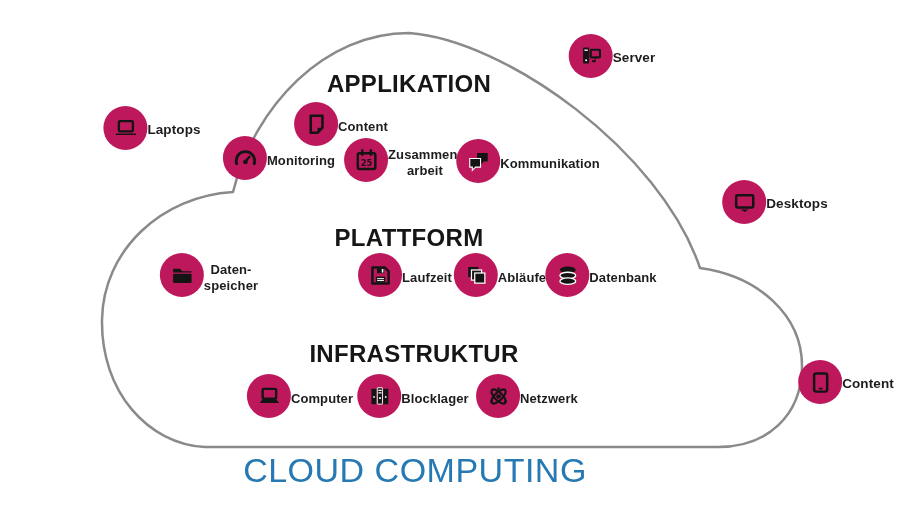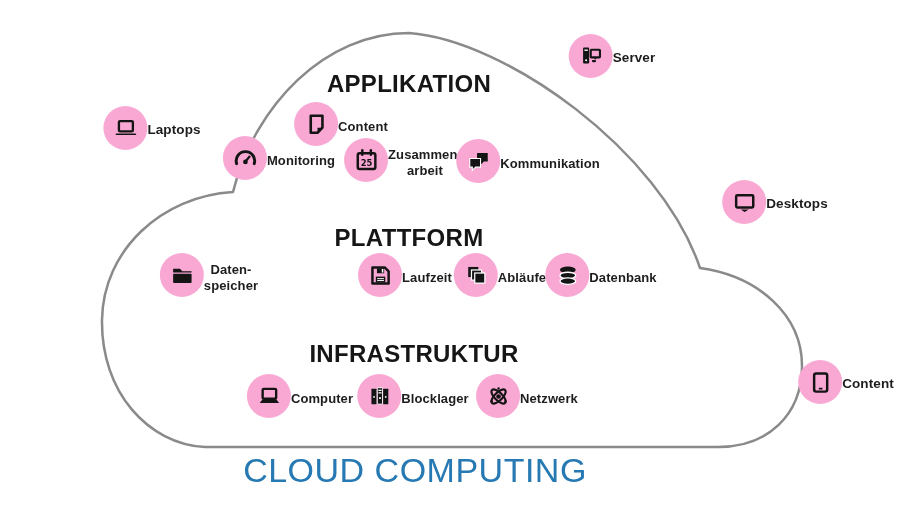--- a/index.html
+++ b/index.html
@@ -3,21 +3,21 @@
 <meta charset="utf-8">
 <style>
   html,body{margin:0;padding:0;background:#ffffff;}
   #stage{
     position:relative;width:904px;height:508px;overflow:hidden;background:#ffffff;
     font-family:"Liberation Sans","DejaVu Sans",sans-serif;
   }
   #cloud-outline{position:absolute;left:0;top:0;}
   .node{position:absolute;display:flex;flex-direction:row;align-items:center;transform:translateX(-50%);}
   .circle{
-    width:44px;height:44px;border-radius:50%;background:#f9a8d4;
+    width:44px;height:44px;border-radius:50%;background:#be185d;
     display:flex;align-items:center;justify-content:center;flex:0 0 auto;
   }
   .circle svg{width:27px;height:27px;display:block;}
   .label{
     margin-top:5px;font-size:13px;font-weight:600;color:#1d1d1d;text-align:center;
     white-space:pre-line;line-height:1.2;letter-spacing:.1px;
   }
   .device .label{font-size:13.5px;}
   .heading{
     position:absolute;transform:translateX(-50%);font-size:24px;font-weight:700;color:#161616;

